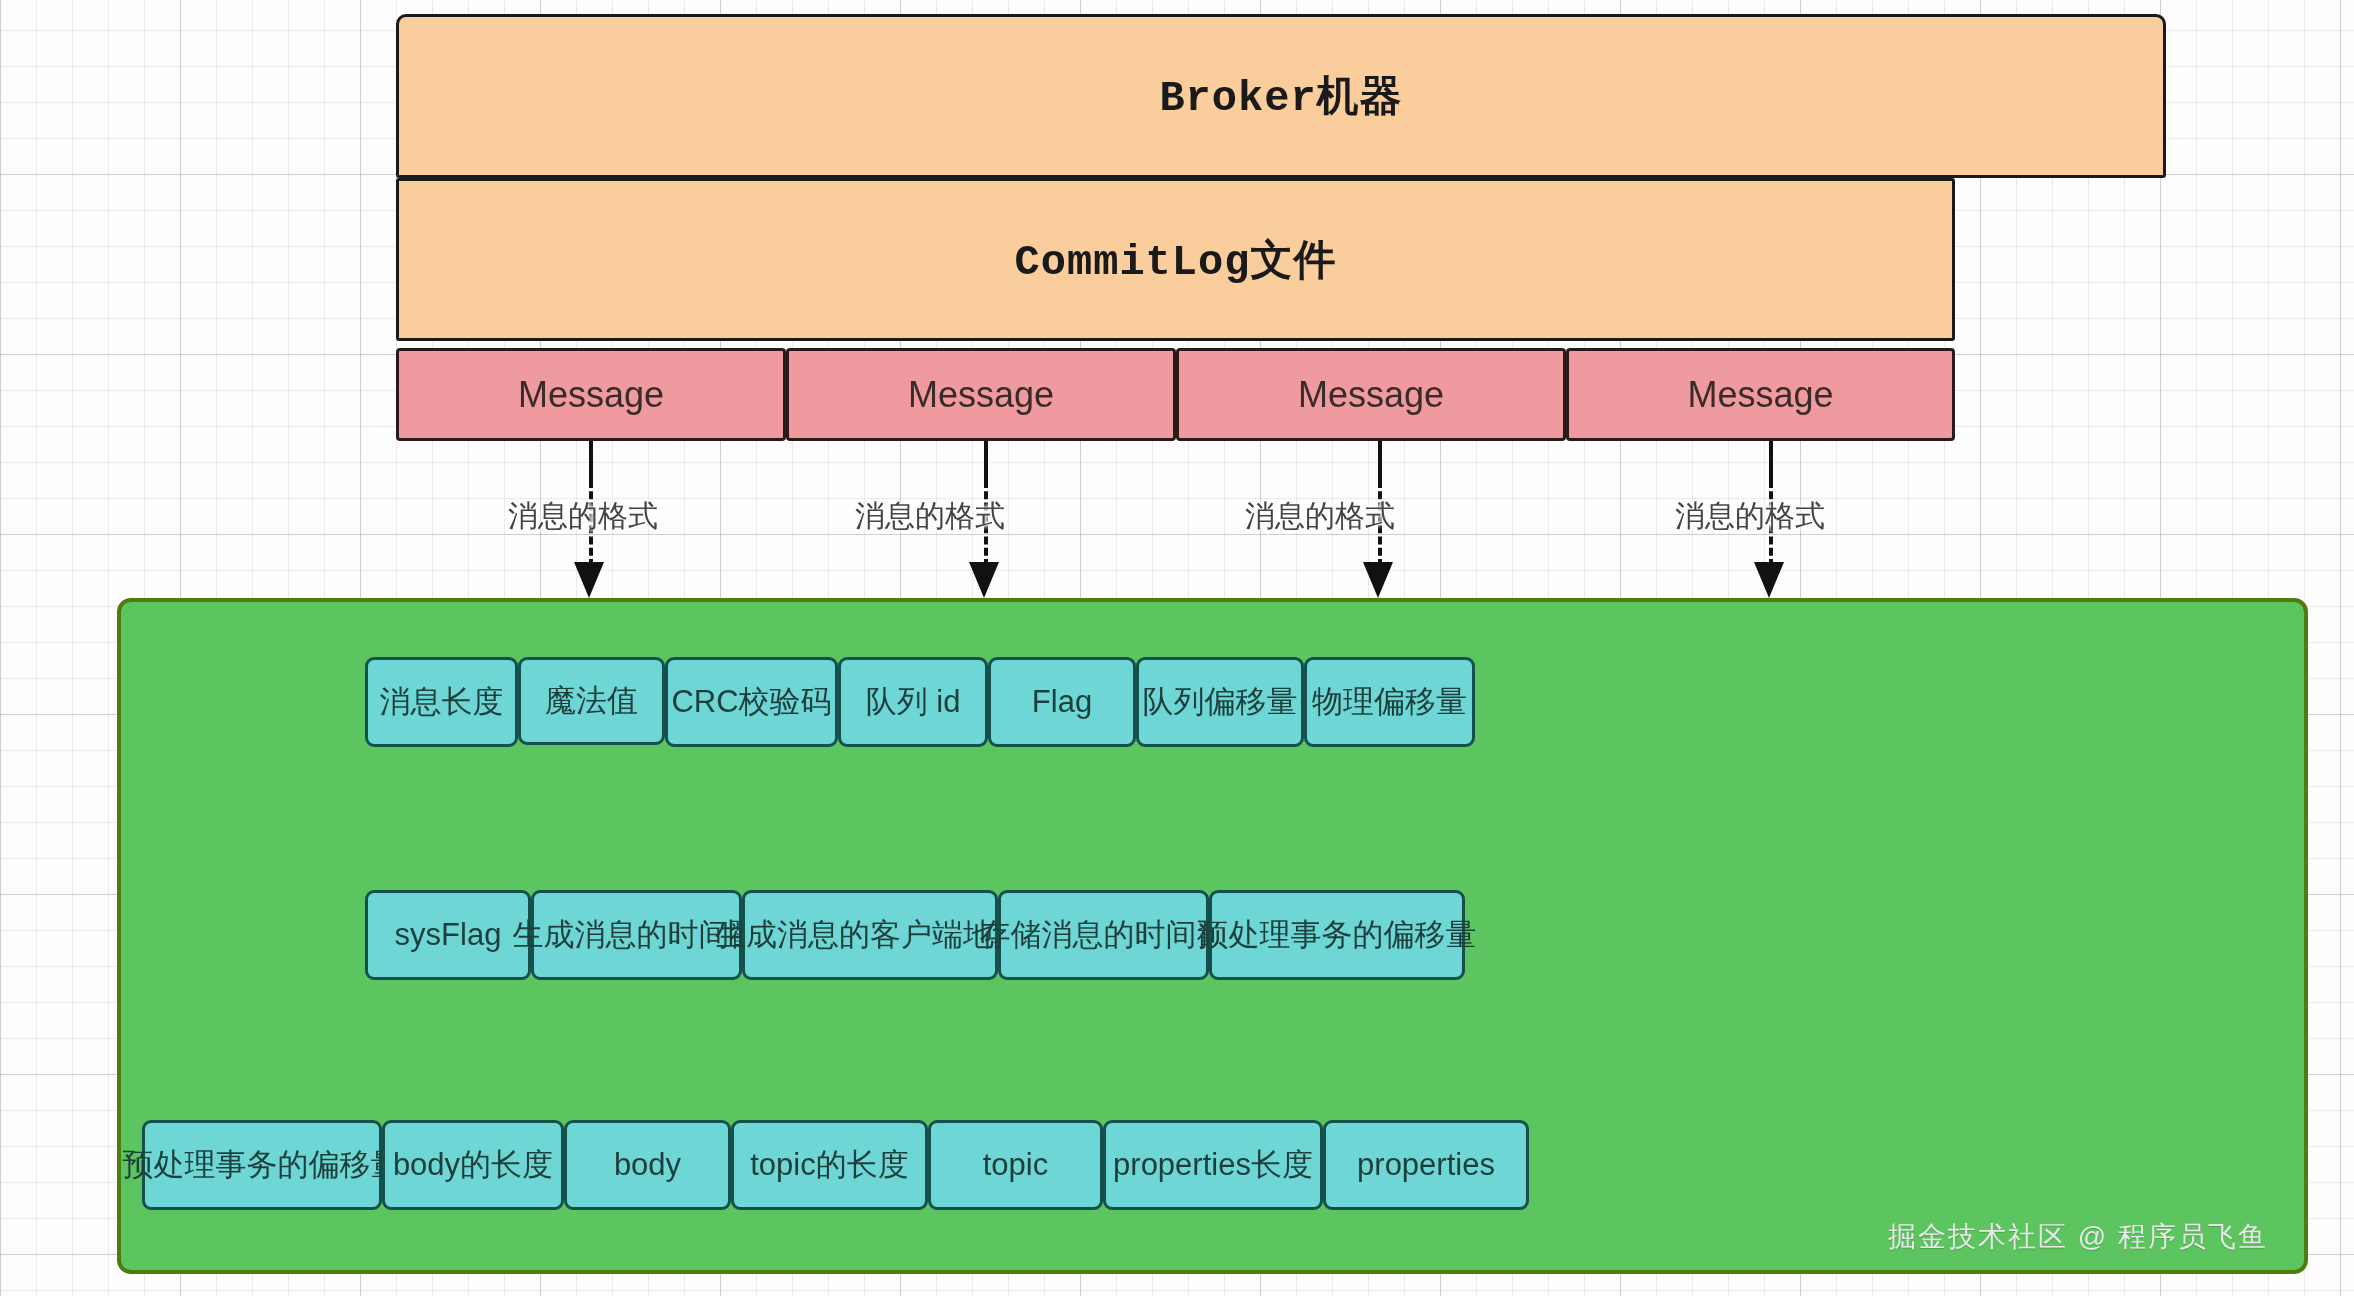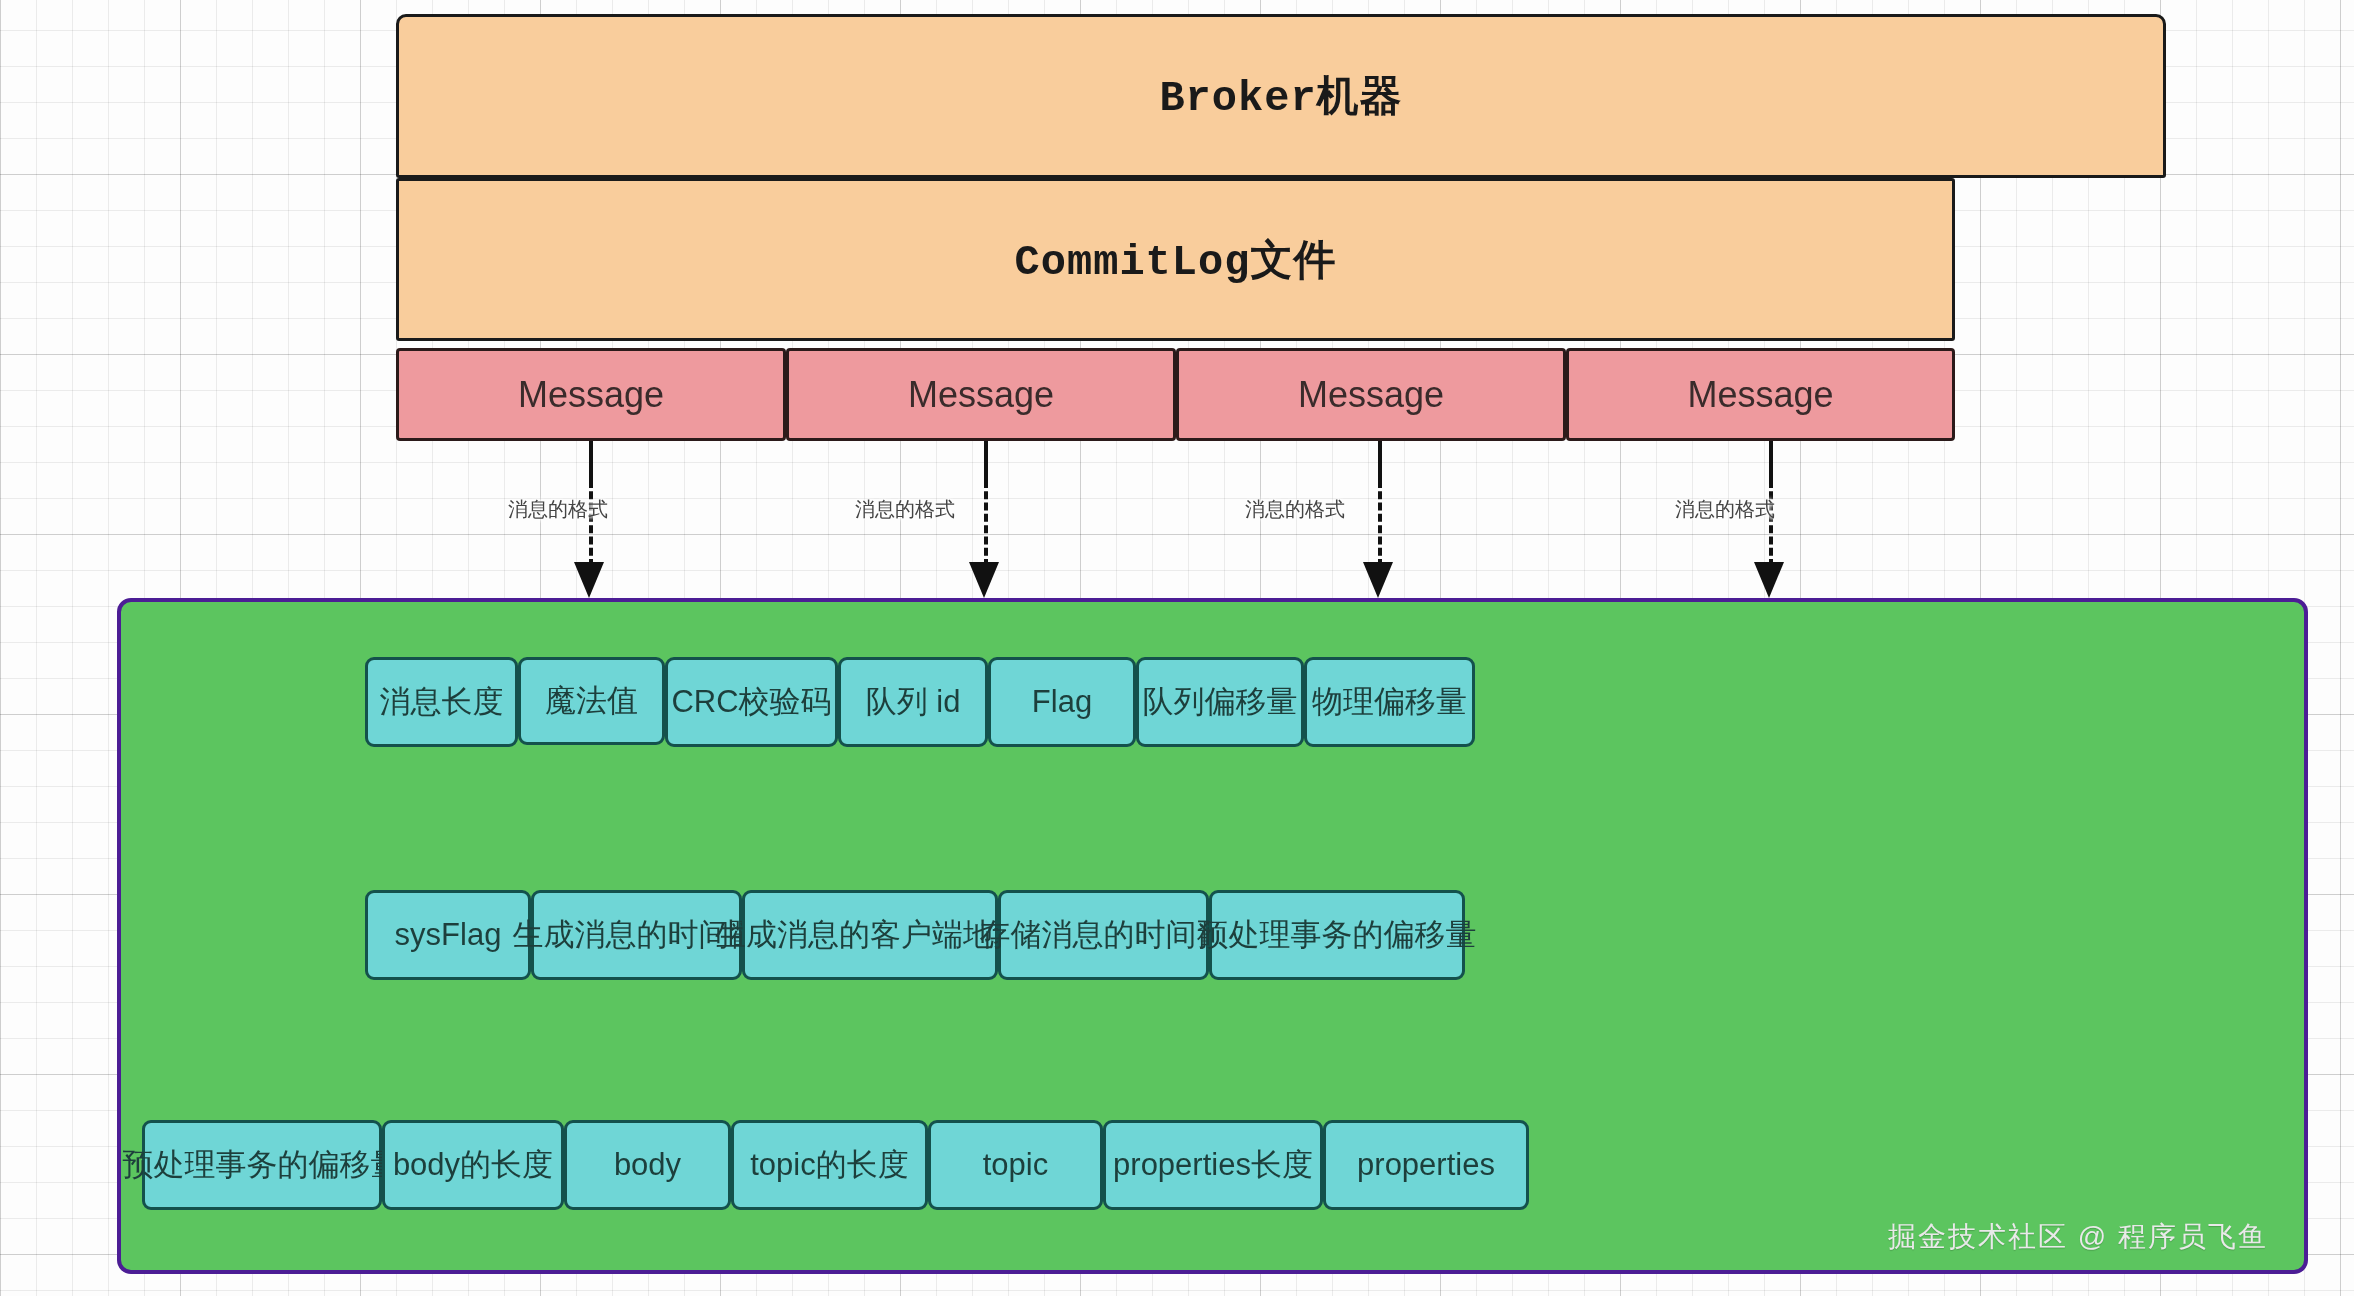--- a/index.html
+++ b/index.html
@@ -38,27 +38,27 @@
   
   .arrow-line{
     border-left:4px dashed #111;width:0;
   }
   .arrow-solidtop{background:#111;width:4px;}
   .arrow-head{
     width:0;height:0;border-left:15px solid transparent;
     border-right:15px solid transparent;border-top:36px solid #111;
   }
   .arrow-label{
-    font-size:20px;color:#444;white-space:nowrap;
+    font-size:30px;color:#444;white-space:nowrap;
     text-shadow:0 0 5px #fff,0 0 5px #fff,0 0 5px #fff,0 0 3px #fff;
   }
 
   
   .green-panel{
-    background:#5CC55F;border:4px solid #4c1d95;border-radius:14px;
+    background:#5CC55F;border:4px solid #4d7c0f;border-radius:14px;
   }
 
   
   .field{
     background:#6FD6D6;border:3px solid #14514c;border-radius:9px;
     display:flex;align-items:center;justify-content:center;
     font-size:31px;color:#1d3f3c;white-space:nowrap;
   }
   .watermark{
     position:absolute;font-size:28px;color:#e9e9e9;white-space:nowrap;

